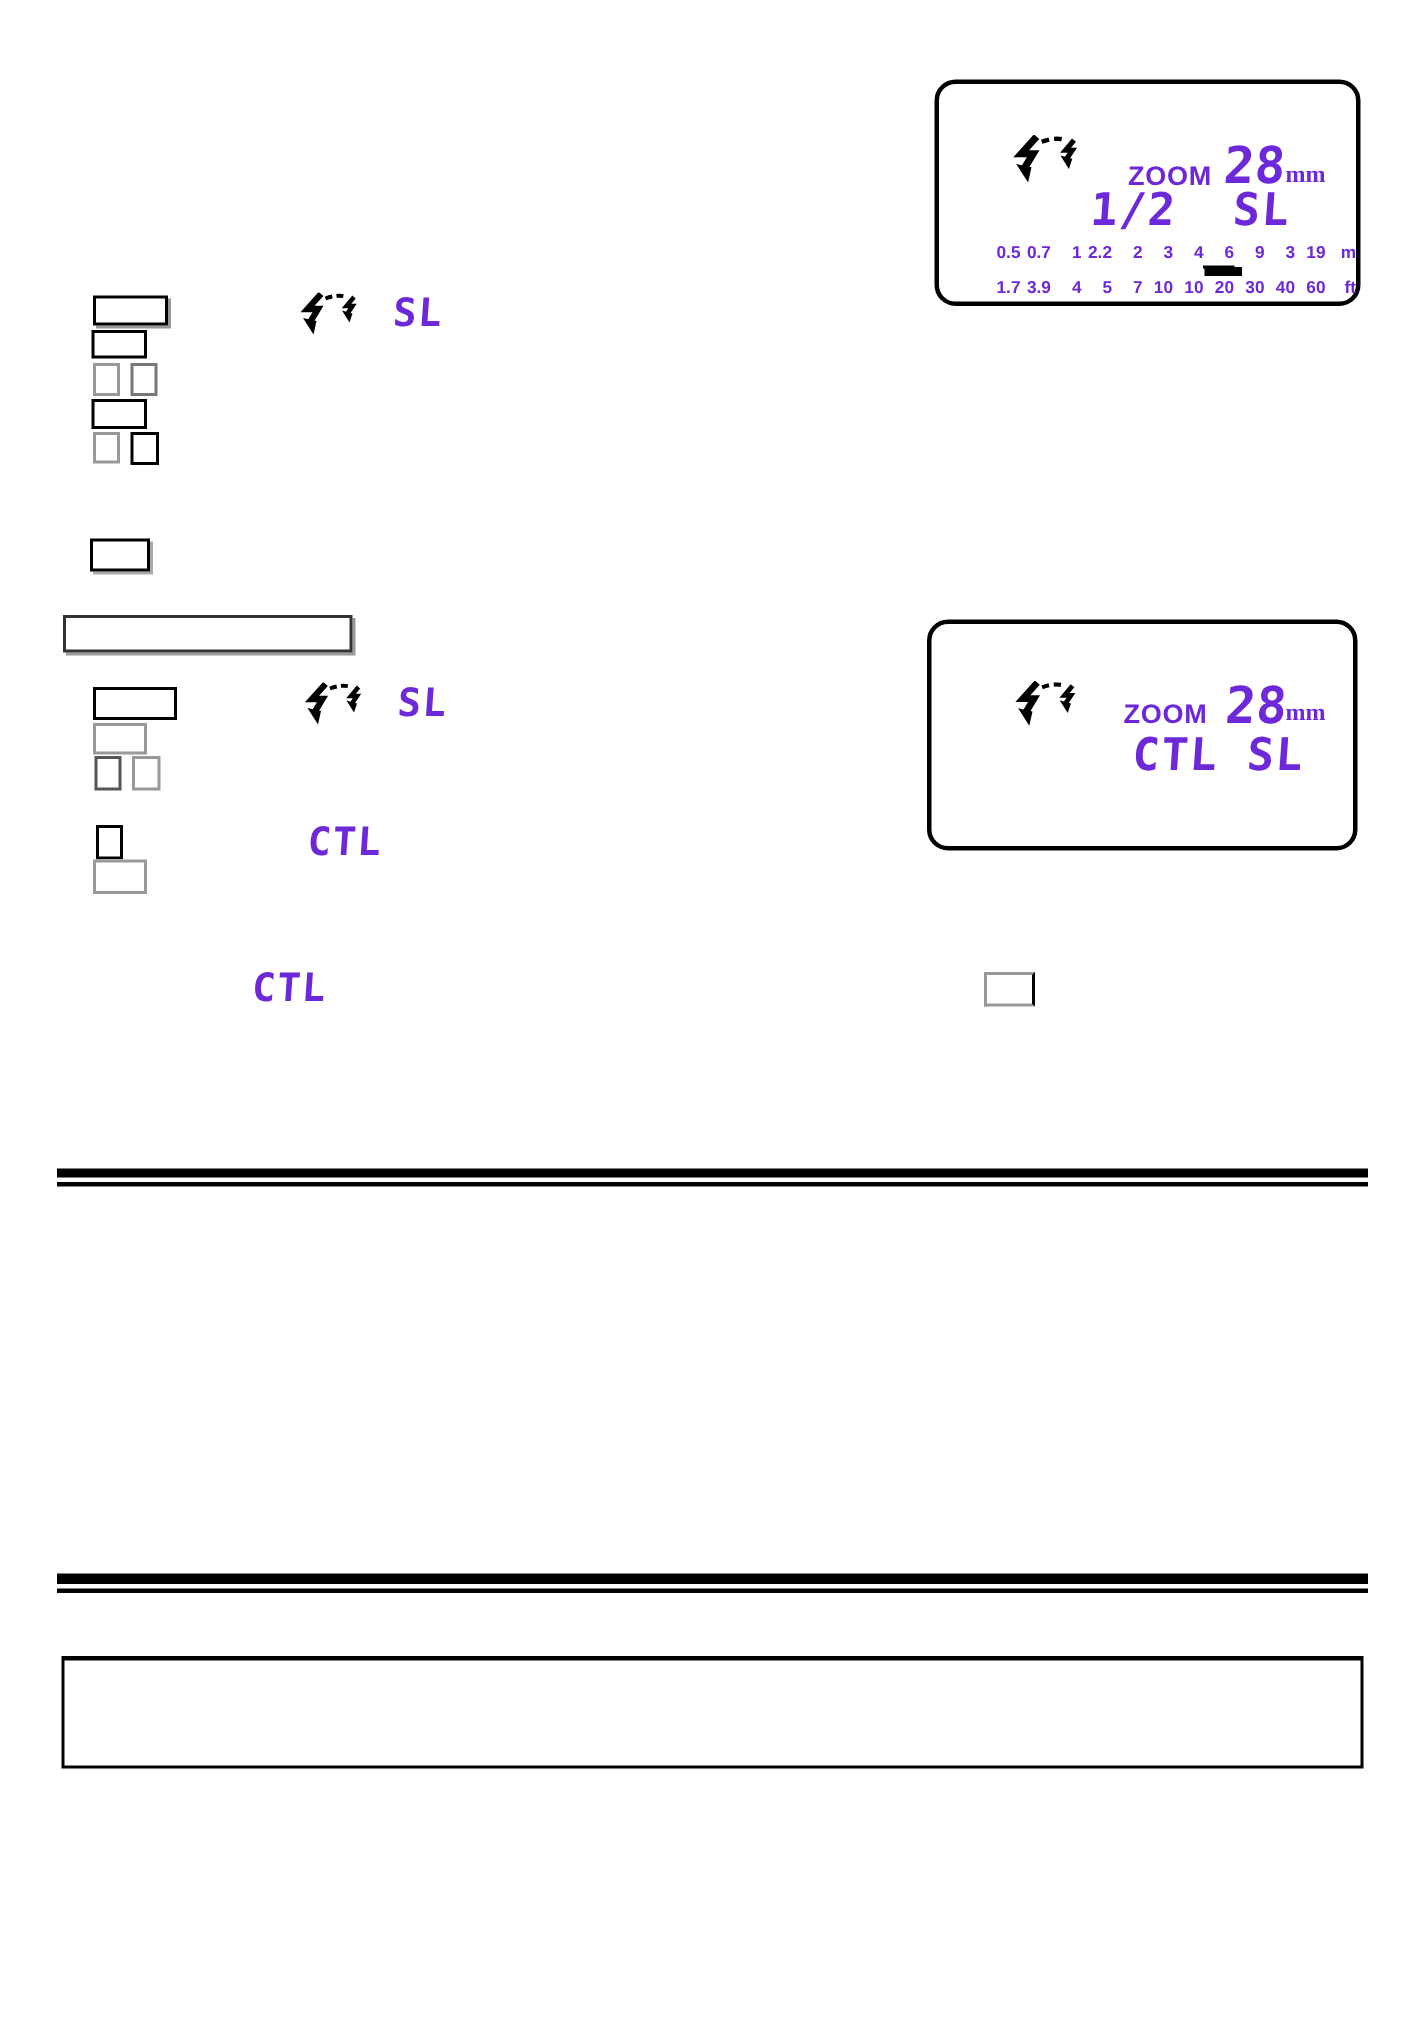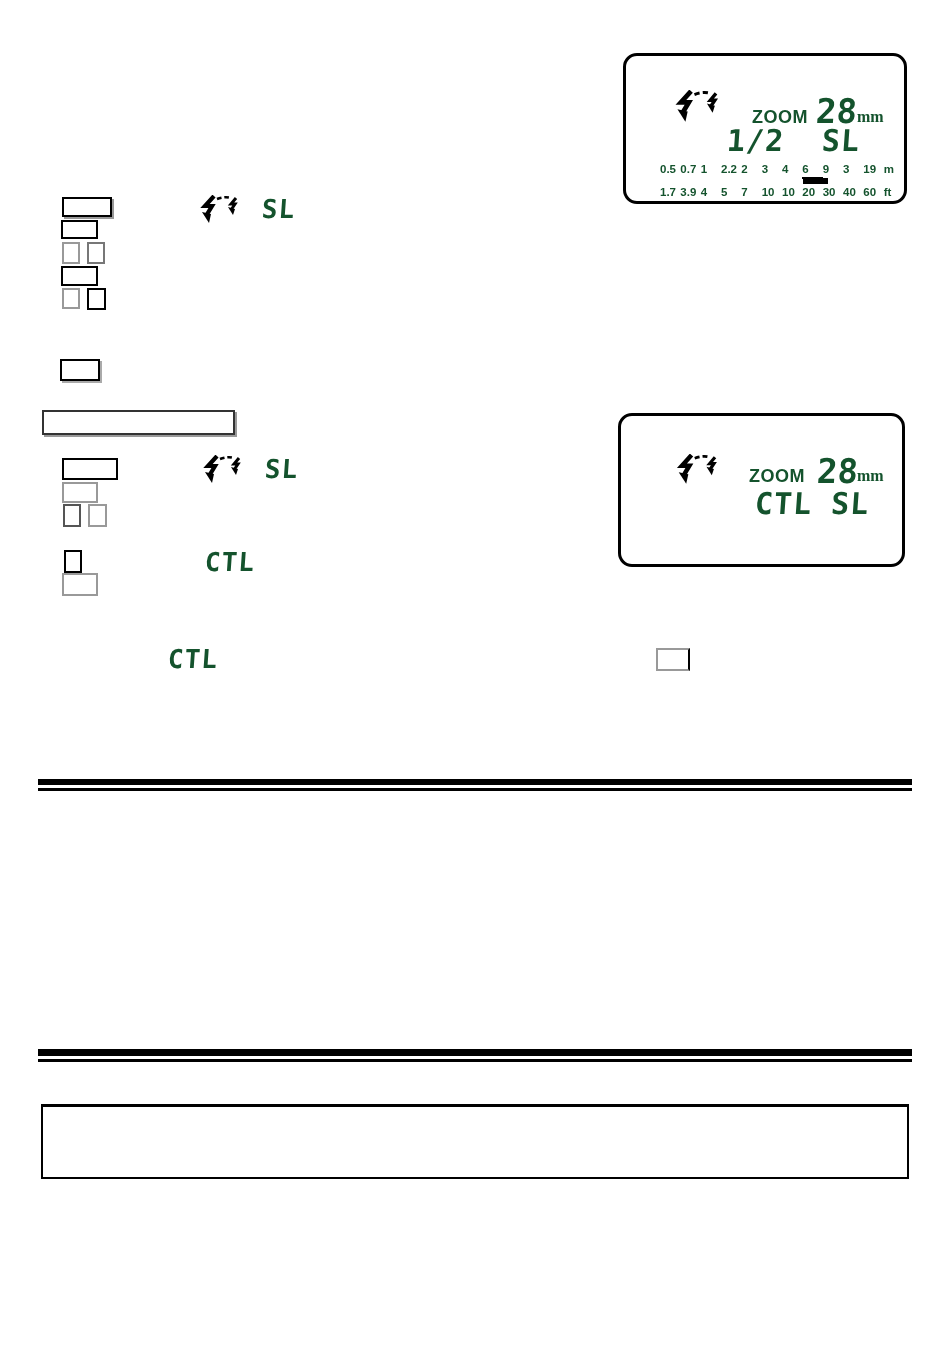--- a/index.html
+++ b/index.html
@@ -1,17 +1,17 @@
 <!DOCTYPE html>
 <html><head>
 <meta charset="utf-8">
 <style>
   html,body{margin:0;padding:0;background:#fff;}
   .page{position:relative;width:950px;height:1359px;background:#fff;
-        font-family:"Liberation Sans",sans-serif;color:#14532d;overflow:hidden;}
+        font-family:"Liberation Sans",sans-serif;color:#6d28d9;overflow:hidden;}
 
   
   .abs{position:absolute;}
 
   
   .frame{position:absolute;background:#fff;box-sizing:border-box;}
 
   
   .lcd{position:absolute;border:3px solid #000;border-radius:14px;background:#fff;box-sizing:border-box;}
 
@@ -23,21 +23,21 @@
   .seg34{font-size:34px;letter-spacing:0;}
 
   .lcdlabel{font-family:"Liberation Sans",sans-serif;font-weight:bold;font-size:18px;
             letter-spacing:.5px;line-height:1;}
   .lcdunit{font-family:Liberation Serif, serif;font-weight:bold;font-size:16px;line-height:1;}
 
   
   .scalerow{position:absolute;left:34px;width:244px;display:grid;
             grid-template-columns:repeat(12,1fr);height:15px;line-height:15px;}
   .sc{font-family:"Liberation Sans",sans-serif;font-weight:bold;font-size:11.5px;
-      text-align:left;white-space:nowrap;}
+      text-align:right;white-space:nowrap;}
   .sc.und{border-bottom:2px solid #000;}
   .distbar{position:absolute;background:#000;}
 
   .rule{position:absolute;left:38px;width:874px;background:#000;}
 </style>
 </head>
 <body>
 
 <div class="page">
 

